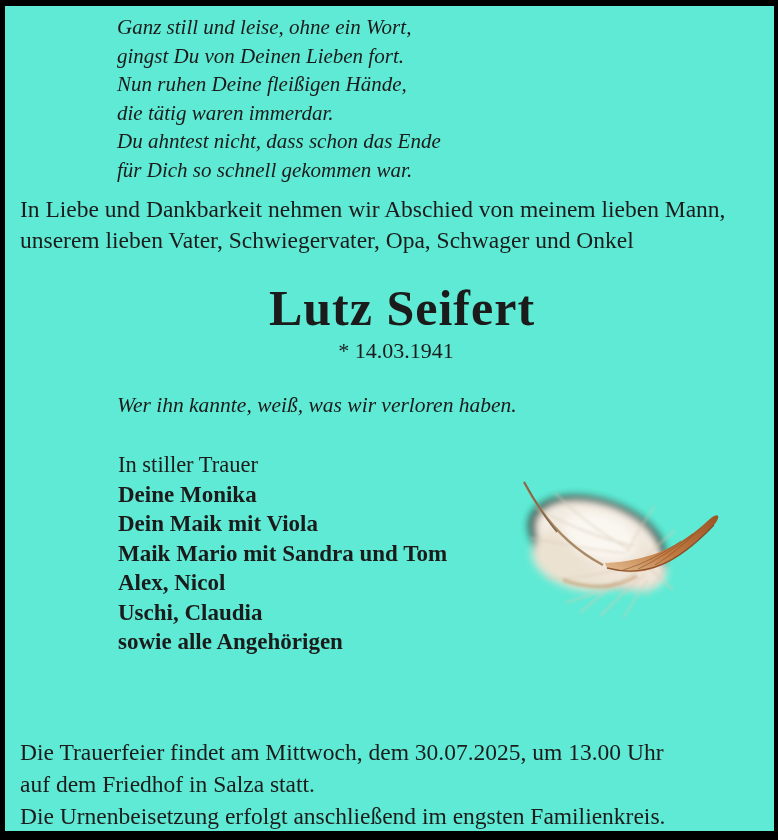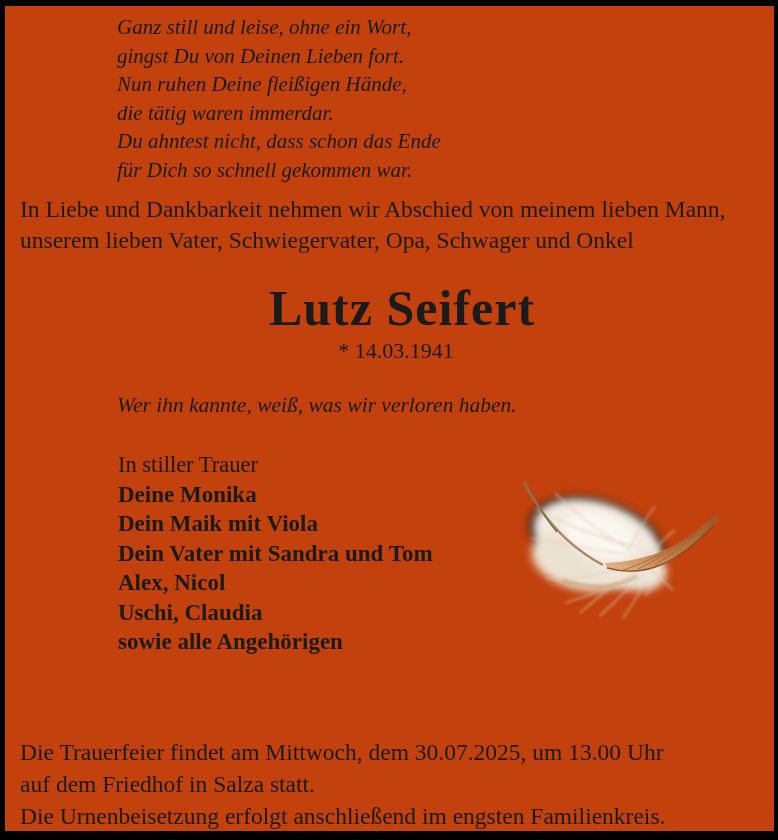--- a/index.html
+++ b/index.html
@@ -1,19 +1,19 @@
 <!DOCTYPE html>
 <html lang="de"><head>
 <meta charset="utf-8">
 <style>
   html,body{margin:0;padding:0;background:#ffffff;}
   .page{
     position:relative;
     width:778px;height:840px;
-    background:#c2410c;
+    background:#5eead4;
     overflow:hidden;
     font-family:"Liberation Serif","DejaVu Serif",serif;
     color:#1b1b1b;
   }
   
   .edge{position:absolute;background:#000;}
   .edge.top{left:0;top:0;width:778px;height:6px;}
   .edge.left{left:0;top:0;width:5px;height:840px;}
   .edge.right{left:774px;top:0;width:4px;height:840px;}
   .edge.bottom{left:0;top:831px;width:778px;height:9px;}
@@ -94,21 +94,21 @@
   <div class="dates">
     <span>* 14.03.1941</span>
   </div>
 
   <div class="epitaph">Wer ihn kannte, weiß, was wir verloren haben.</div>
 
   <div class="mourners">
     <div>In stiller Trauer</div>
     <div class="m-name">Deine Monika</div>
     <div class="m-name">Dein Maik mit Viola</div>
-    <div class="m-name">Dein Vater mit Sandra und Tom</div>
+    <div class="m-name">Maik Mario mit Sandra und Tom</div>
     <div class="m-name">Alex, Nicol</div>
     <div class="m-name">Uschi, Claudia</div>
     <div class="m-name">sowie alle Angehörigen</div>
   </div>
 
   <svg class="feather" viewBox="0 0 230 160" xmlns="http://www.w3.org/2000/svg" aria-hidden="true">
     <defs>
       <linearGradient id="vane" x1="0" y1="1" x2="1" y2="0">
         <stop offset="0" stop-color="#e3bd94"></stop>
         <stop offset="0.45" stop-color="#c07a41"></stop>

